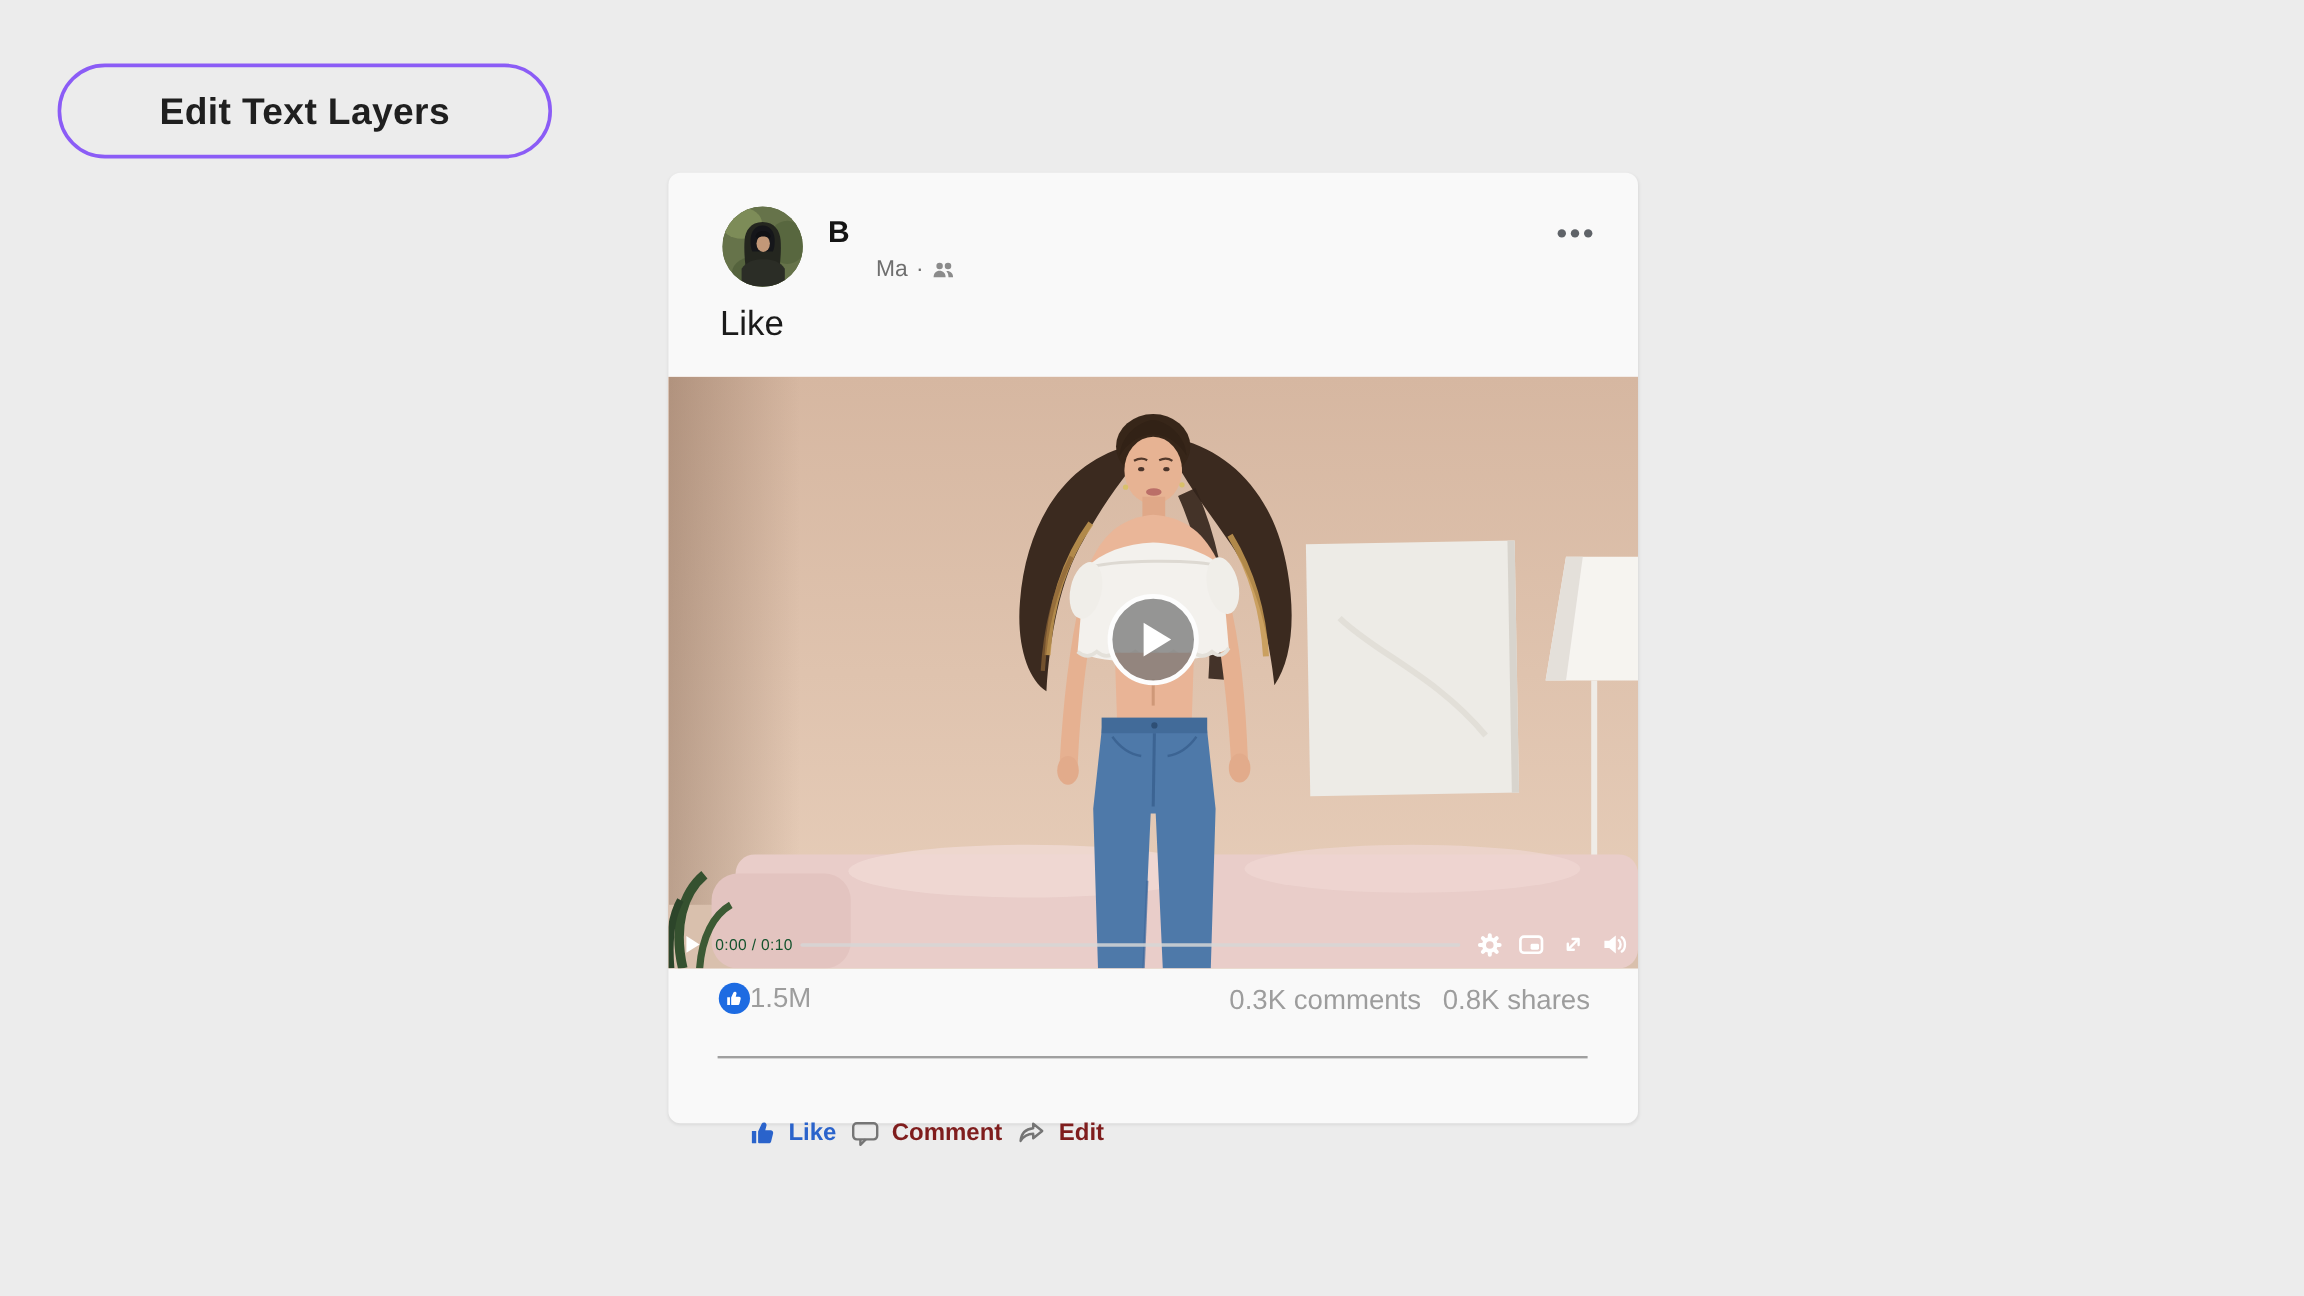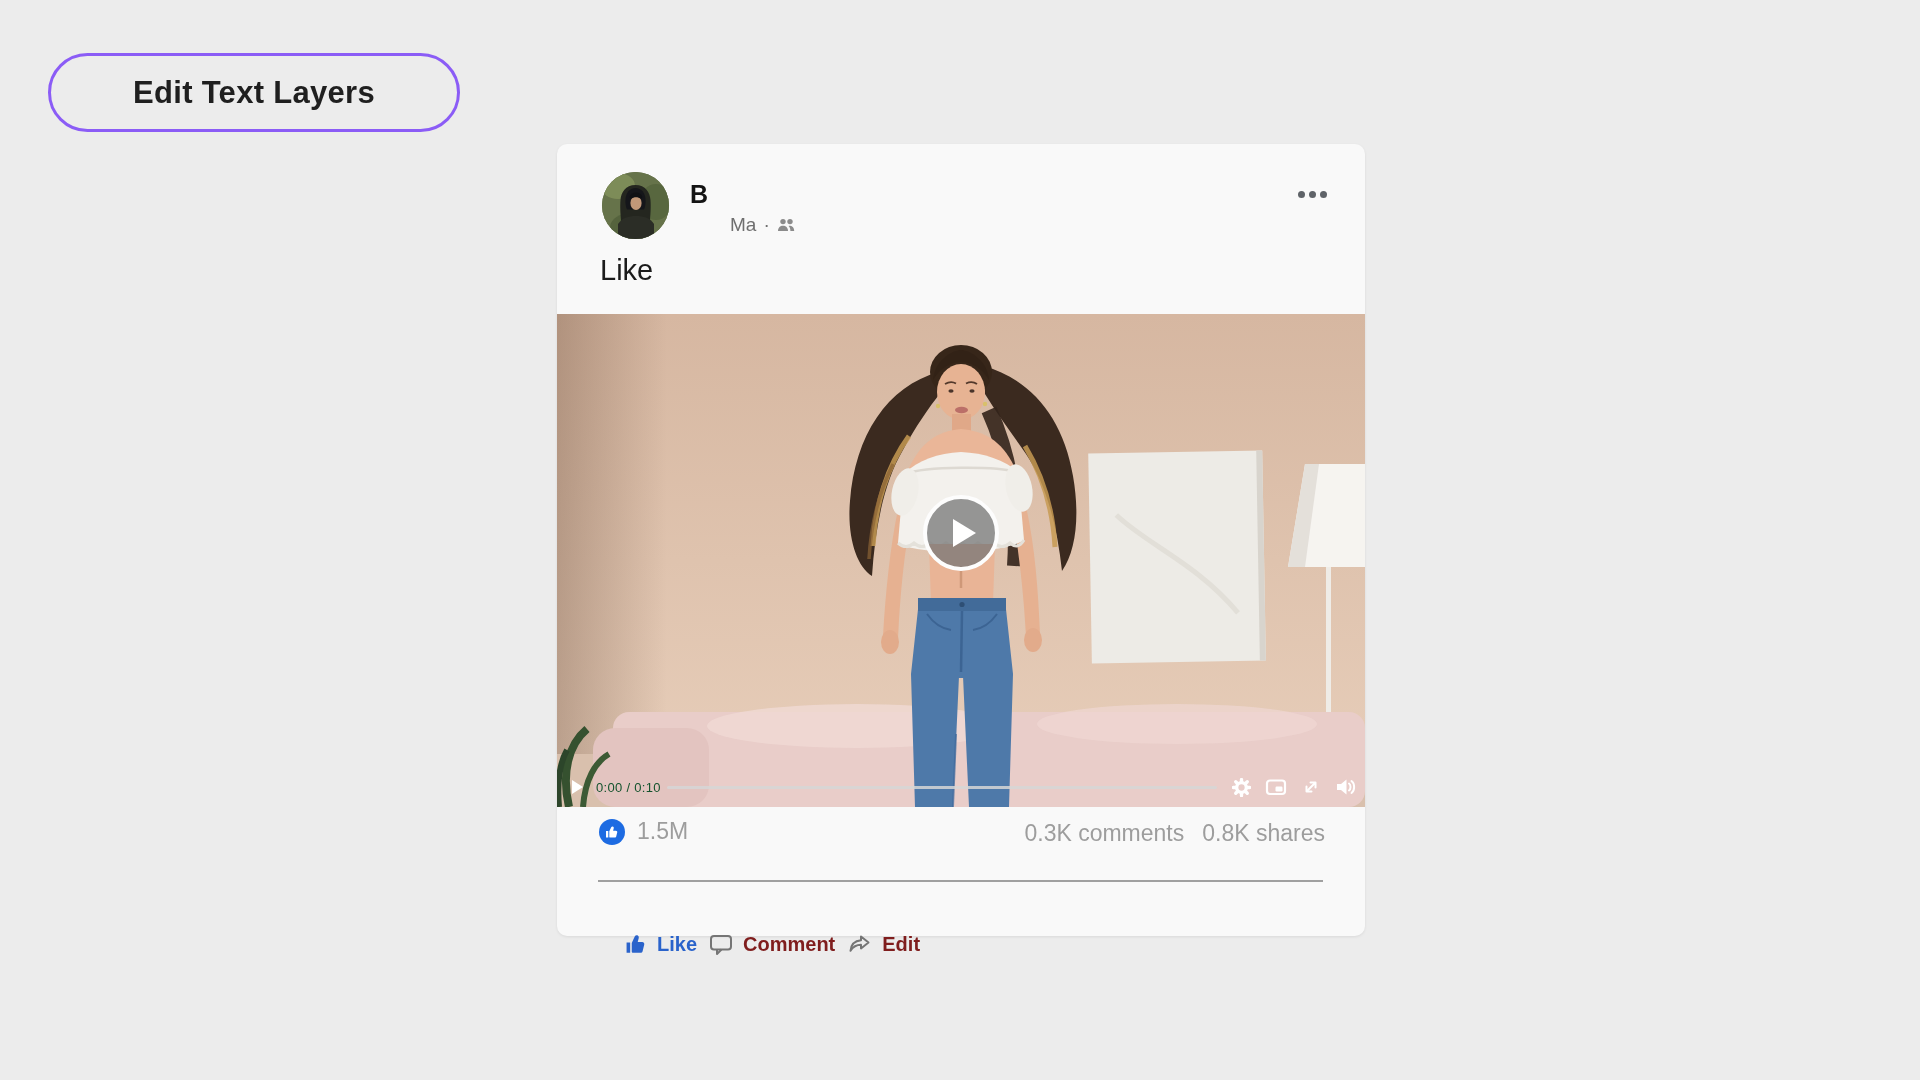--- a/index.html
+++ b/index.html
@@ -69,21 +69,21 @@
   .ctrl-time{margin-left:13px;font-size:13px;color:#14532d;letter-spacing:.3px;white-space:nowrap;}
   .progress{
     position:absolute;left:110px;right:148px;top:12.5px;height:3px;border-radius:2px;
     background:rgba(214,214,214,.85);cursor:pointer;
   }
   .progress .fill{height:100%;width:0;background:#fff;border-radius:2px;}
   .right-ctrls{position:absolute;right:8px;top:0;height:28px;display:flex;align-items:center;gap:13px;}
   .right-ctrls .cbtn{width:22px;height:22px;display:flex;align-items:center;justify-content:center;cursor:pointer;}
   
   .stats{position:absolute;left:0;right:0;top:674px;height:32px;}
-  .reactions{position:absolute;left:42px;top:0;display:flex;align-items:center;gap:12px;}
+  .reactions{position:absolute;left:42px;top:0;display:flex;align-items:center;}
   .like-badge{
     width:26px;height:26px;border-radius:50%;background:#1d6be2;
     display:flex;align-items:center;justify-content:center;
   }
   .stat-text{font-size:23px;color:#9d9d9d;}
   .right-stats{position:absolute;right:40px;top:2px;display:flex;gap:18px;}
   .divider{position:absolute;left:41px;right:42px;top:736px;height:2px;background:#a0a0a0;}
   
   .actions{
     position:absolute;left:0;right:0;top:781px;height:38px;

